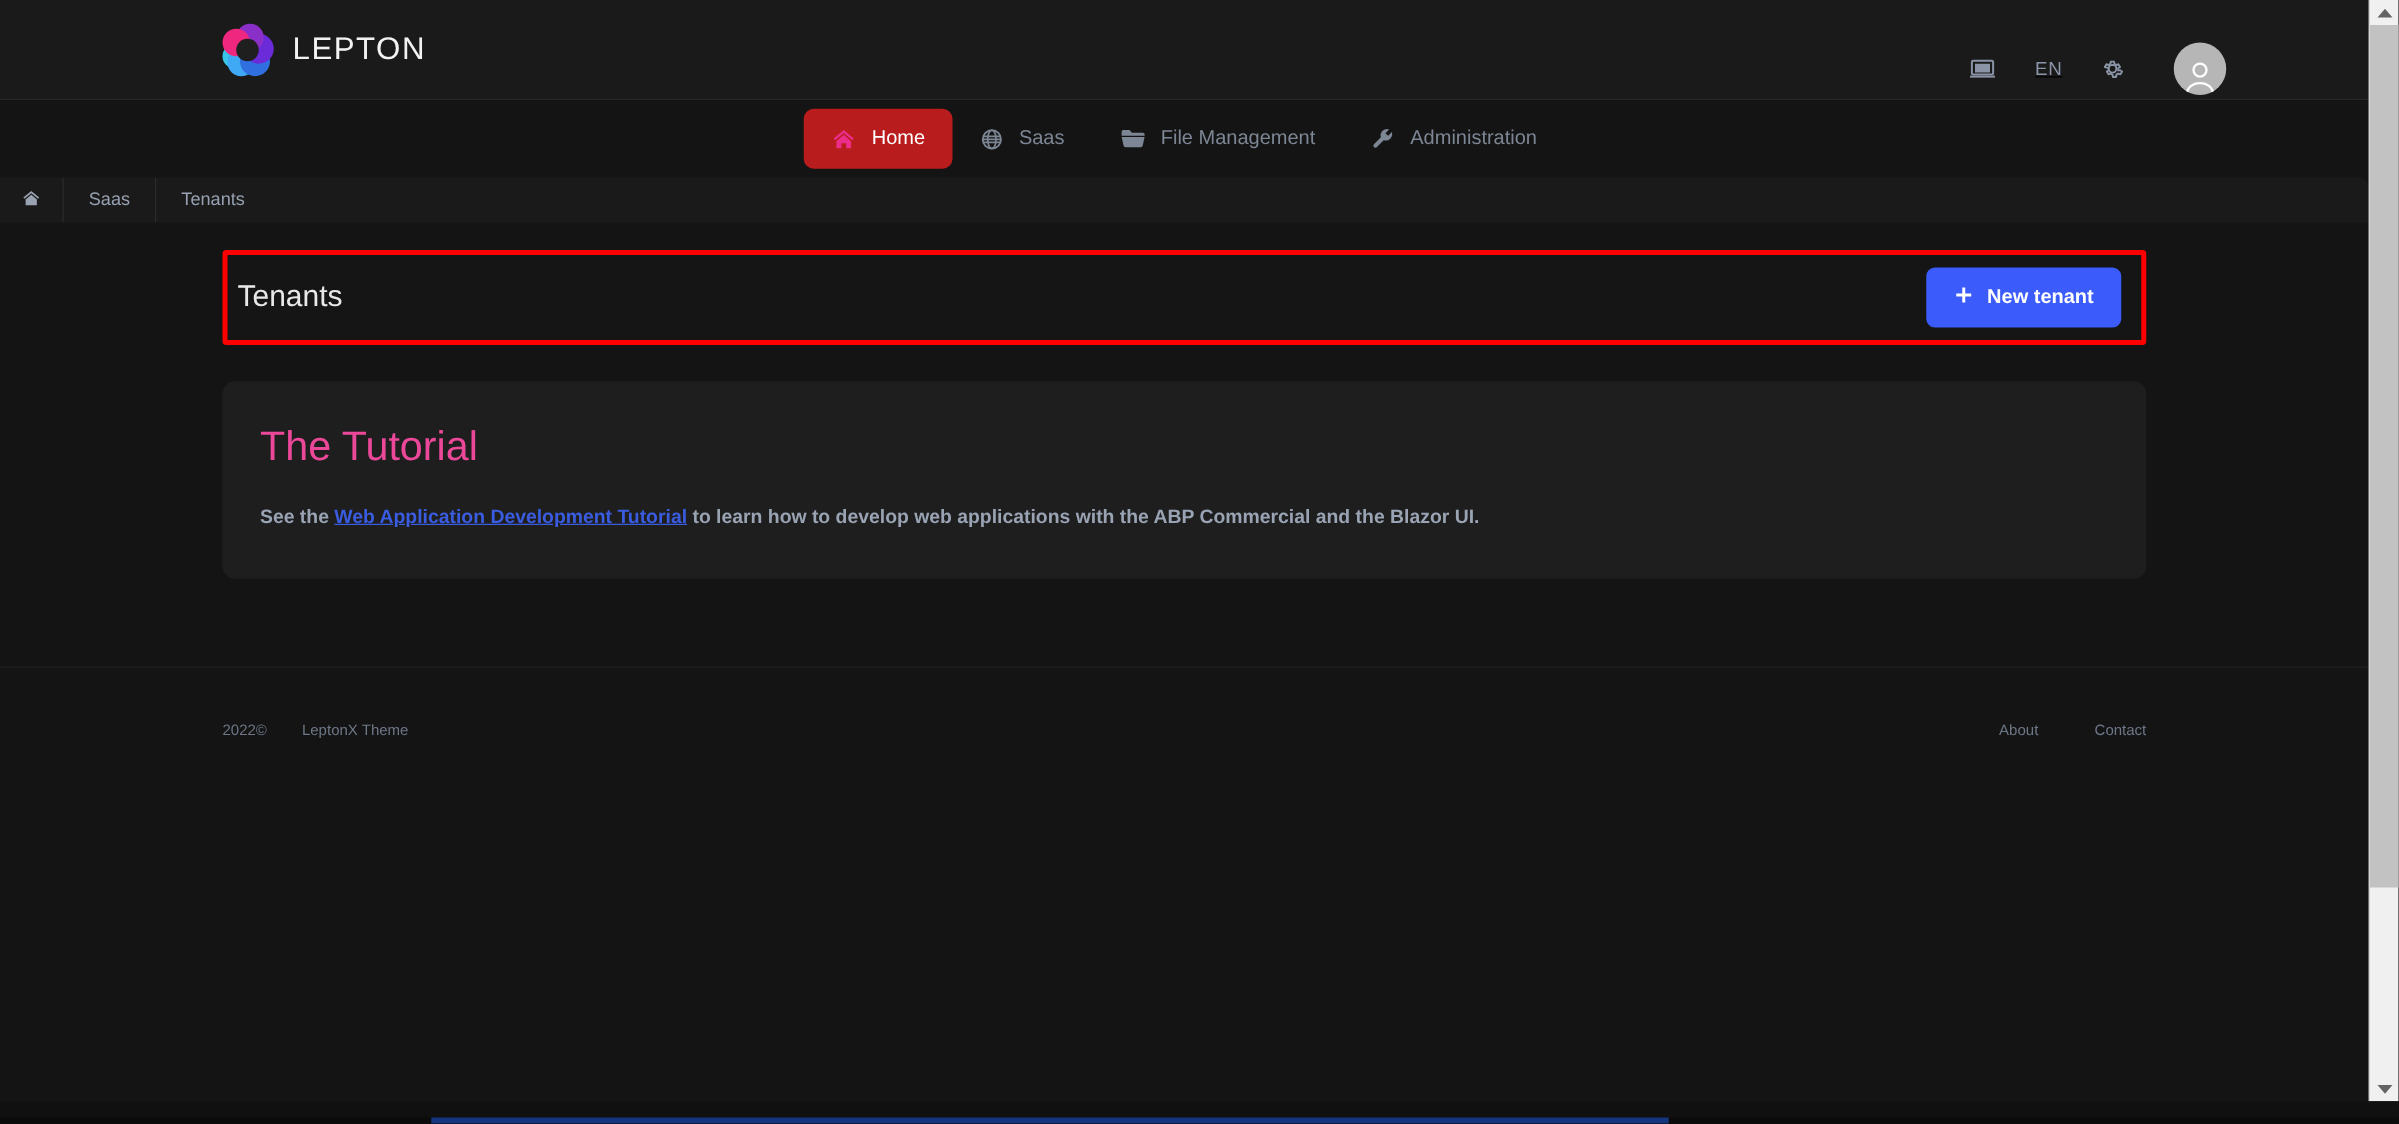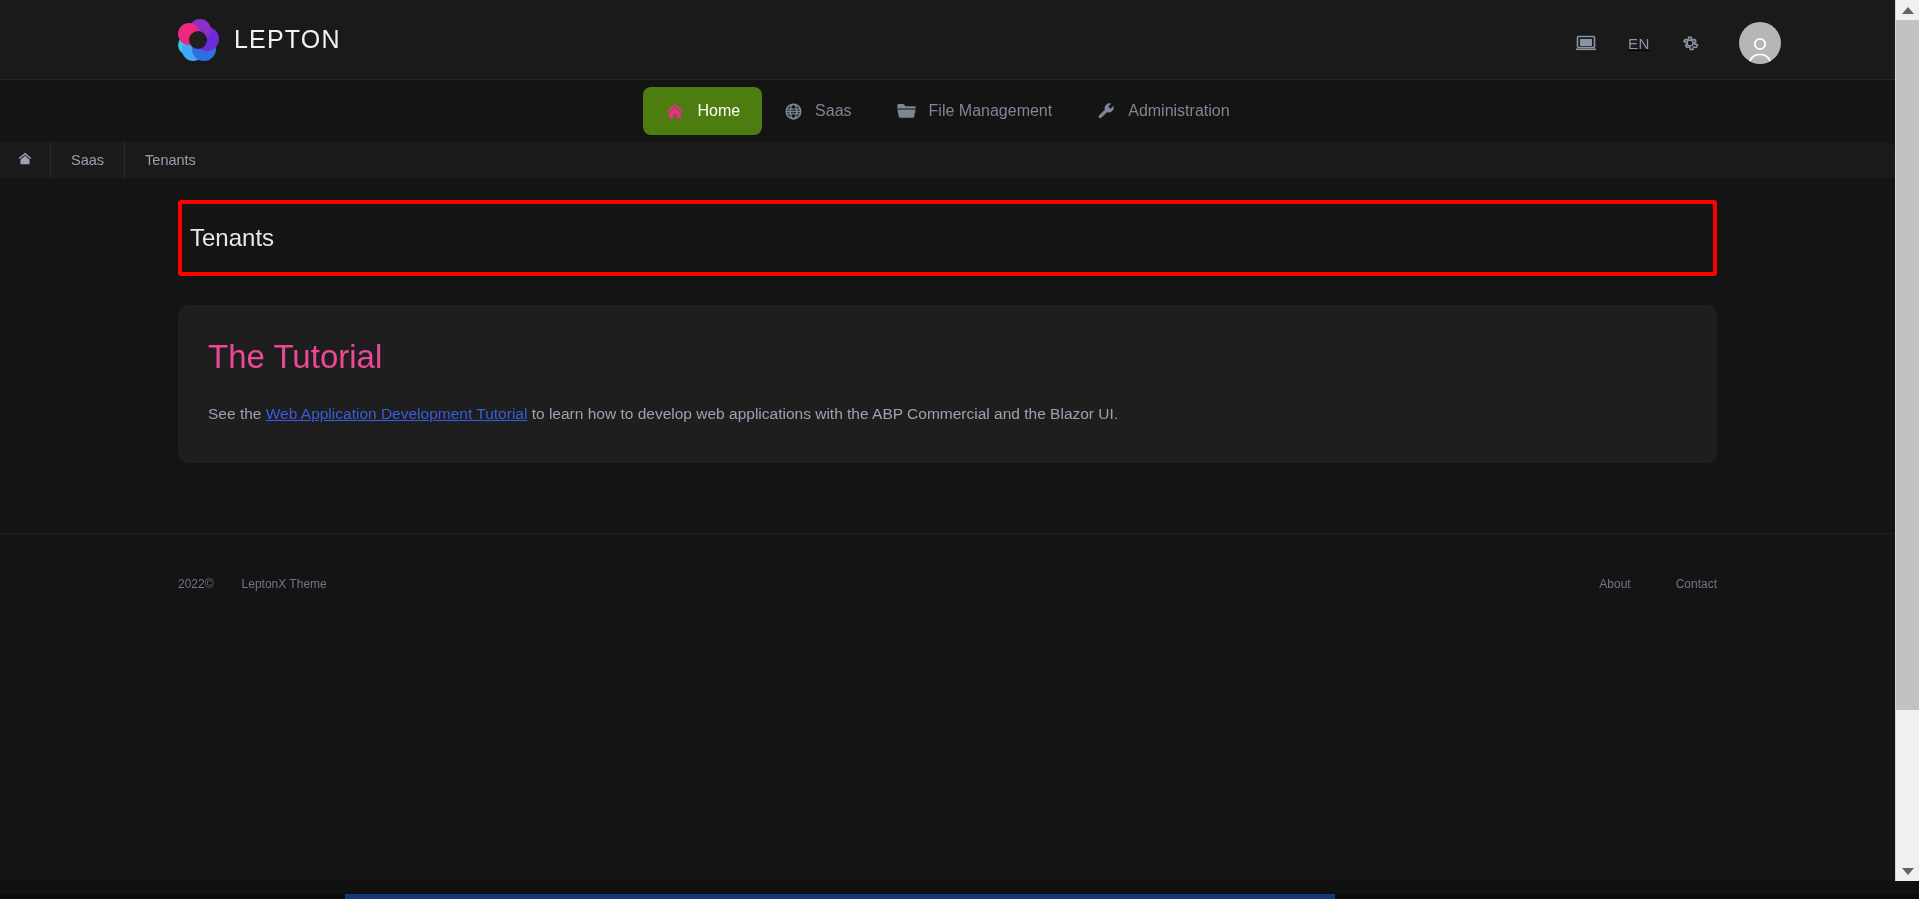--- a/index.html
+++ b/index.html
@@ -67,21 +67,21 @@
   .brand-name {
     color: #f2f2f2;
     font-size: 25px;
     letter-spacing: 1.2px;
     font-weight: 400;
   }
 
   .top-right {
     position: absolute;
     right: 0px;
-    top: 3px;
+    top: 15px;
     height: 80px;
     display: flex;
     align-items: center;
     gap: 0px;
     text-decoration: underline;
   }
   .tr-item {
     display: flex;
     align-items: center;
     justify-content: center;
@@ -117,21 +117,21 @@
     align-items: center;
     gap: 12px;
     height: 48px;
     padding: 0 22px;
     border-radius: 8px;
     color: #7d8694;
     font-size: 16px;
     white-space: nowrap;
   }
   .nav-item.active {
-    background: #4d7c0f;
+    background: #b91c1c;
     color: #ffffff;
   }
   .nav-icon { display: flex; align-items: center; }
 
   
   .crumbbar {
     height: 36px;
     background: #1a1a1a;
     border-radius: 0 8px 0 0;
     display: flex;
@@ -213,20 +213,21 @@
   .card-title {
     color: #ec4899;
     font-size: 33px;
     font-weight: 400;
     margin-bottom: 26px;
   }
   .card-text {
     color: #99a3b3;
     font-size: 15.5px;
     line-height: 1.5;
+    font-weight: bold;
   }
   .card-text a {
     color: #3a5ce0;
     text-decoration: underline;
   }
 
   .content-pad { height: 70px; }
 
   .footer-sep {
     border-top: 1px solid #1f1f1f;
@@ -413,20 +414,28 @@
 
     <div class="content">
 
       <div class="page-head-highlight">
         <div class="page-head">
           <div class="page-title">Tenants</div>
 
           <div class="head-actions">
 
 
+            <button class="btn">
+              <span>
+                <svg width="16" height="16" viewBox="0 0 24 24" aria-hidden="true">
+                  <path d="M10.2 3h3.6v7.2H21v3.6h-7.2V21h-3.6v-7.2H3v-3.6h7.2z" fill="#ffffff"></path>
+                </svg>
+              </span>
+              <span>New tenant</span>
+            </button>
 
           </div>
         </div>
       </div>
 
 
       <div class="card">
         <div class="card-title">The Tutorial</div>
         <div class="card-text"><span>See the </span><a href="#">Web Application Development Tutorial</a><span> to learn how to develop web applications with the ABP Commercial and the Blazor UI.</span></div>
       </div>

